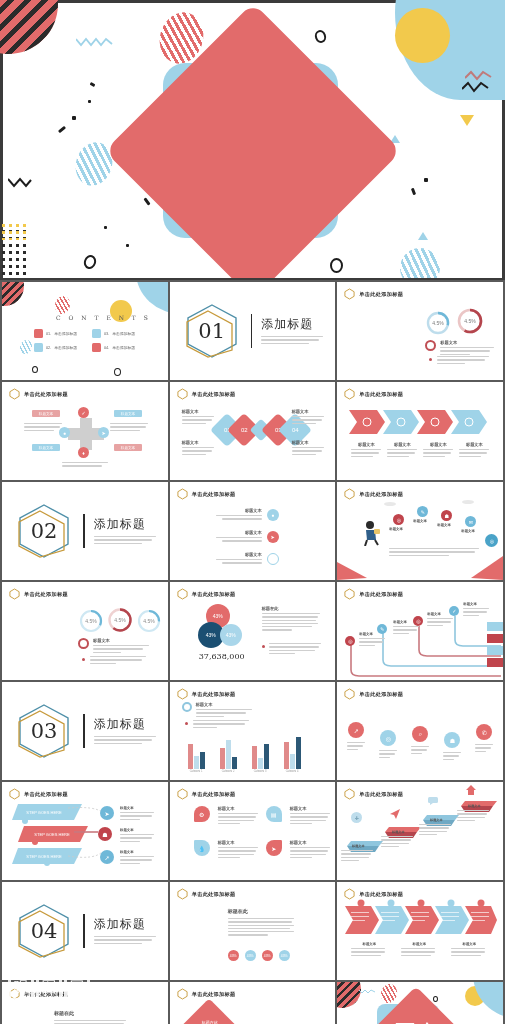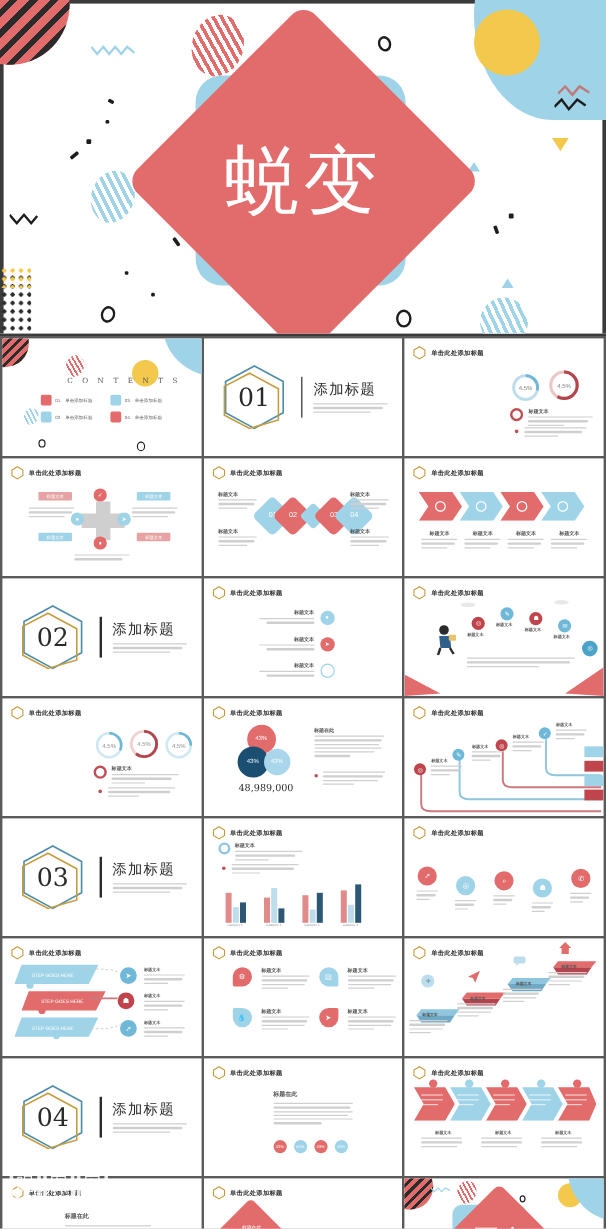--- a/index.html
+++ b/index.html
@@ -178,21 +178,20 @@
     <div class="dash" style="left:72px;top:116px;width:4px;height:4px;"></div>
     <div class="dash" style="left:90px;top:83px;width:5px;height:3px;transform:rotate(30deg)"></div>
     <div class="dash" style="left:143px;top:200px;width:8px;height:3px;transform:rotate(55deg)"></div>
     <div class="dash" style="left:104px;top:226px;width:3px;height:3px;"></div>
     <div class="dash" style="left:126px;top:244px;width:3px;height:3px;"></div>
     <div class="dash" style="left:410px;top:190px;width:7px;height:3px;transform:rotate(70deg)"></div>
     <div class="dash" style="left:424px;top:178px;width:4px;height:4px;"></div>
 
     <div class="hero-square"></div>
     <div class="hero-diamond"></div>
-    <div class="hero-title">蜕变</div>
   </div>
 
   <div class="grid">
 
     <div class="slide">
       <div style="position:absolute;left:-18px;top:-16px;width:40px;height:40px;border-radius:50%;overflow:hidden;background:#E26B6B">
         <div style="position:absolute;inset:-10px;background:repeating-linear-gradient(135deg,#2b2b2b 0 2.5px,transparent 2.5px 6px)"></div>
       </div>
       <div style="position:absolute;right:-14px;top:-10px;width:46px;height:42px;background:#9FD3E8;border-radius:0 0 0 100%"></div>
       <div style="position:absolute;left:108px;top:18px;width:22px;height:22px;border-radius:50%;background:#F2C94C"></div>
@@ -550,21 +549,21 @@
       </div>
       <div style="position:absolute;left:36px;top:22px;width:24px;height:24px;border-radius:50%;background:#E26B6B;display:flex;align-items:center;justify-content:center;color:#fff;font-size:5px">
           <span>43%</span>
         </div>
       <div style="position:absolute;left:28px;top:40px;width:26px;height:26px;border-radius:50%;background:#1B4F72;display:flex;align-items:center;justify-content:center;color:#fff;font-size:5px">
           <span>43%</span>
         </div>
       <div style="position:absolute;left:50px;top:42px;width:22px;height:22px;border-radius:50%;background:#A9D6EA;display:flex;align-items:center;justify-content:center;color:#fff;font-size:5px">
           <span>43%</span>
         </div>
-      <div style="position:absolute;left:20px;top:70px;width:64px;text-align:center;font-size:8px;color:#2b2b2b;font-family:'DejaVu Serif','Liberation Serif',serif">48,989,000</div>
+      <div style="position:absolute;left:20px;top:70px;width:64px;text-align:center;font-size:8px;color:#2b2b2b;font-family:'DejaVu Serif','Liberation Serif',serif">37,638,000</div>
       <div style="position:absolute;left:92px;top:24px;width:60px">
         <div class="ttl">标题在此</div>
         <i class="fake sm" style="width:58px"></i>
           <i class="fake sm" style="width:56px"></i>
           <i class="fake sm" style="width:54px"></i>
         <i class="fake sm" style="width:56px"></i>
           <i class="fake sm" style="width:50px"></i>
           <i class="fake sm" style="width:30px"></i>
       </div>
       <div style="position:absolute;left:92px;top:63px;width:3px;height:3px;border-radius:50%;background:#C04F55"></div>

